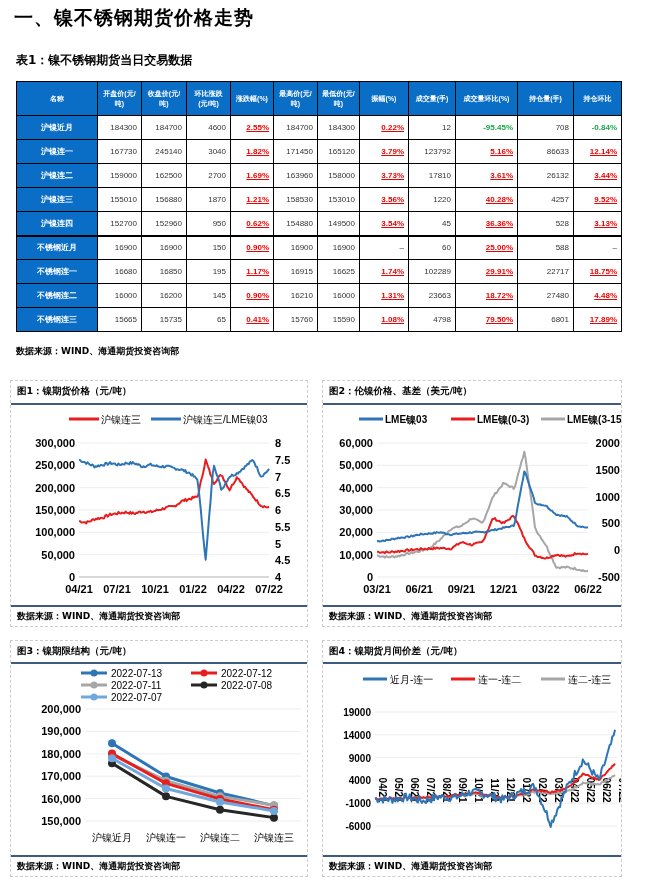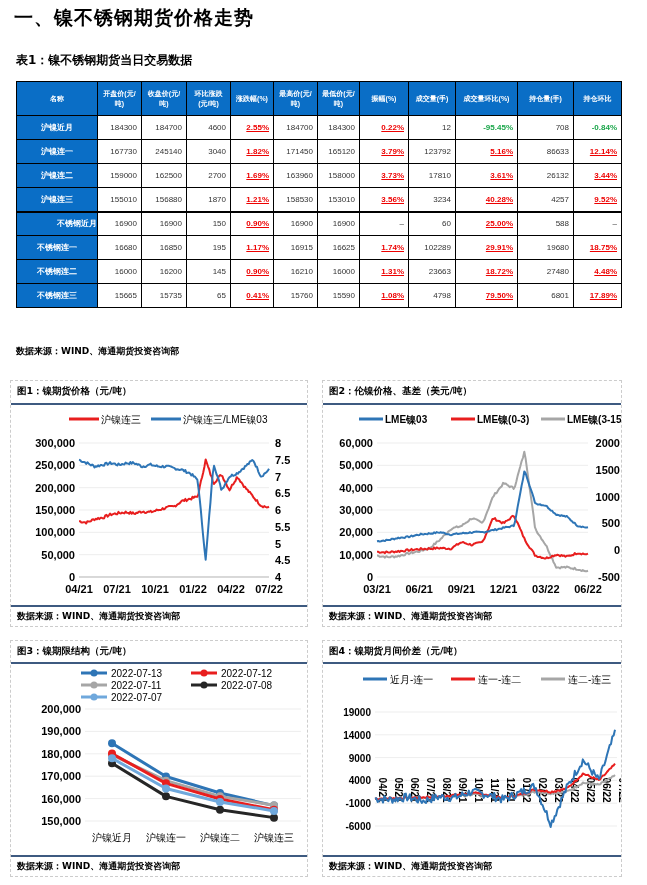--- a/index.html
+++ b/index.html
@@ -3,21 +3,21 @@
 <meta charset="utf-8">
 <style>
   * { box-sizing: border-box; margin: 0; padding: 0; }
   body { width: 647px; height: 885px; background: #fff; font-family: "DejaVu Sans", sans-serif; position: relative; overflow: hidden; color: #000; }
   .h1 { position: absolute; left: 14px; top: 5px; font-size: 19px; font-weight: bold; font-family: "DejaVu Serif", serif; letter-spacing: 1px; text-align: right; }
   .tcap { position: absolute; left: 16px; top: 52px; font-size: 12px; font-weight: bold; }
   table.t { position: absolute; left: 16px; top: 81px; border-collapse: collapse; table-layout: fixed; }
   table.t td, table.t th { border: 1px solid #000; font-size: 8px; height: 24px; text-align: right; padding-right: 4px; color: #333; font-family: "Liberation Sans", sans-serif; }
   table.t th { background: #0a6ec6; color: #fff; font-size: 7px; text-align: center; padding: 0 2px; height: 34px; font-weight: bold; }
   table.t td.nm { background: #0a6ec6; color: #fff; text-align: center; font-weight: bold; padding: 0; font-size: 8px; }
-  table.t tr.sep td { border-top: 2px solid #000; text-align: right; }
+  table.t tr.sep td { border-top: 2px solid #000; }
   td.red { color: #e00 !important; font-weight: bold; text-decoration: underline; }
   td.grn { color: #1aa64a !important; font-weight: bold; }
   .src { position: absolute; font-size: 9px; font-weight: bold; }
   .panel { position: absolute; border: 1px dashed #ccc; }
   .ptitle { position: absolute; left: 6px; top: 4px; font-size: 9.5px; font-weight: bold; }
   .pbar { position: absolute; left: 0; right: 0; height: 2px; background: #3e5a80; }
   .psrc { position: absolute; left: 6px; font-size: 9px; font-weight: bold; }
   svg text { font-family: "Liberation Sans", sans-serif; }
 </style>
 </head>
@@ -102,24 +102,38 @@
       </tr>
       <tr>
         <td class="nm">沪镍连三</td>
         <td>155010</td>
         <td>156880</td>
         <td>1870</td>
         <td class="red">1.21%</td>
         <td>158530</td>
         <td>153010</td>
         <td class="red">3.56%</td>
-        <td>3234</td>
+        <td>1220</td>
         <td class="red">40.28%</td>
         <td>4257</td>
         <td class="red">9.52%</td>
+      </tr>
+      <tr>
+        <td class="nm">沪镍连四</td>
+        <td>152700</td>
+        <td>152960</td>
+        <td>950</td>
+        <td class="red">0.62%</td>
+        <td>154880</td>
+        <td>149500</td>
+        <td class="red">3.54%</td>
+        <td>45</td>
+        <td class="red">36.36%</td>
+        <td>528</td>
+        <td class="red">3.13%</td>
       </tr>
       <tr class="sep">
         <td class="nm">不锈钢近月</td>
         <td>16900</td>
         <td>16900</td>
         <td>150</td>
         <td class="red">0.90%</td>
         <td>16900</td>
         <td>16900</td>
         <td>–</td>
@@ -132,21 +146,21 @@
         <td class="nm">不锈钢连一</td>
         <td>16680</td>
         <td>16850</td>
         <td>195</td>
         <td class="red">1.17%</td>
         <td>16915</td>
         <td>16625</td>
         <td class="red">1.74%</td>
         <td>102289</td>
         <td class="red">29.91%</td>
-        <td>19680</td>
+        <td>22717</td>
         <td class="red">18.75%</td>
       </tr>
       <tr>
         <td class="nm">不锈钢连二</td>
         <td>16000</td>
         <td>16200</td>
         <td>145</td>
         <td class="red">0.90%</td>
         <td>16210</td>
         <td>16000</td>

